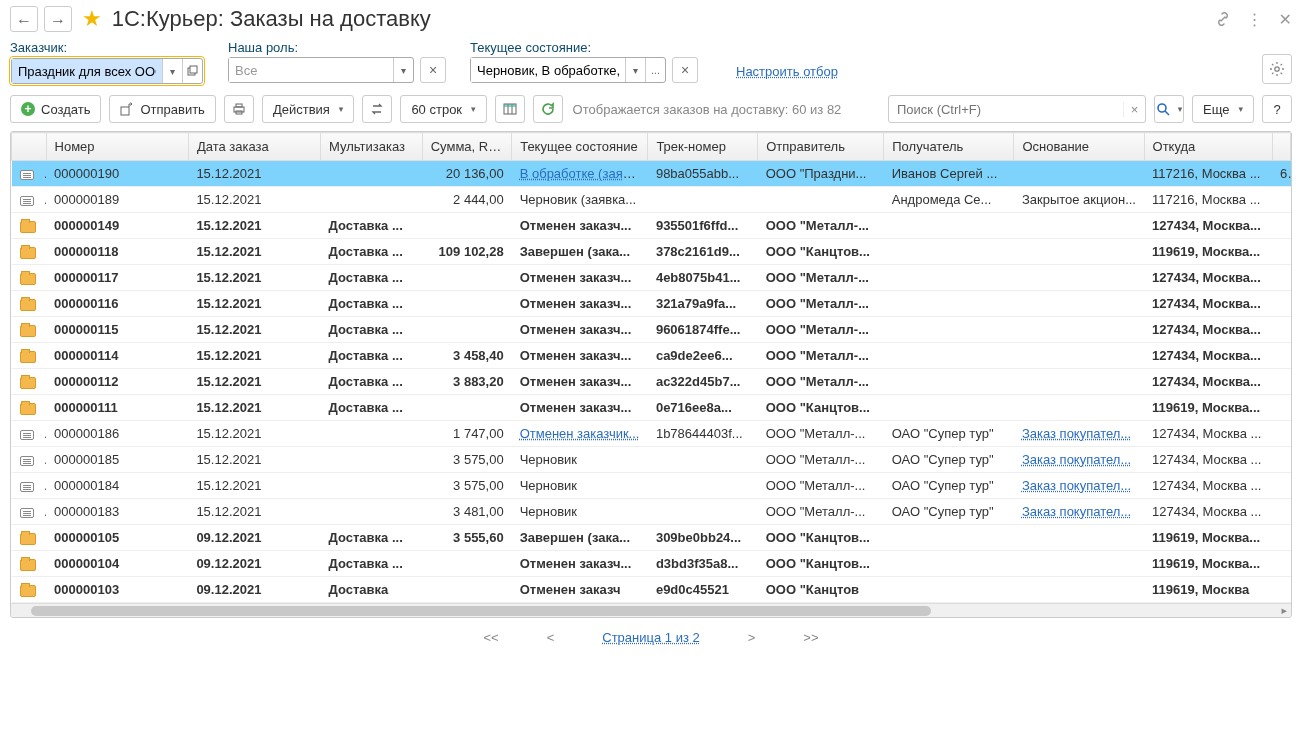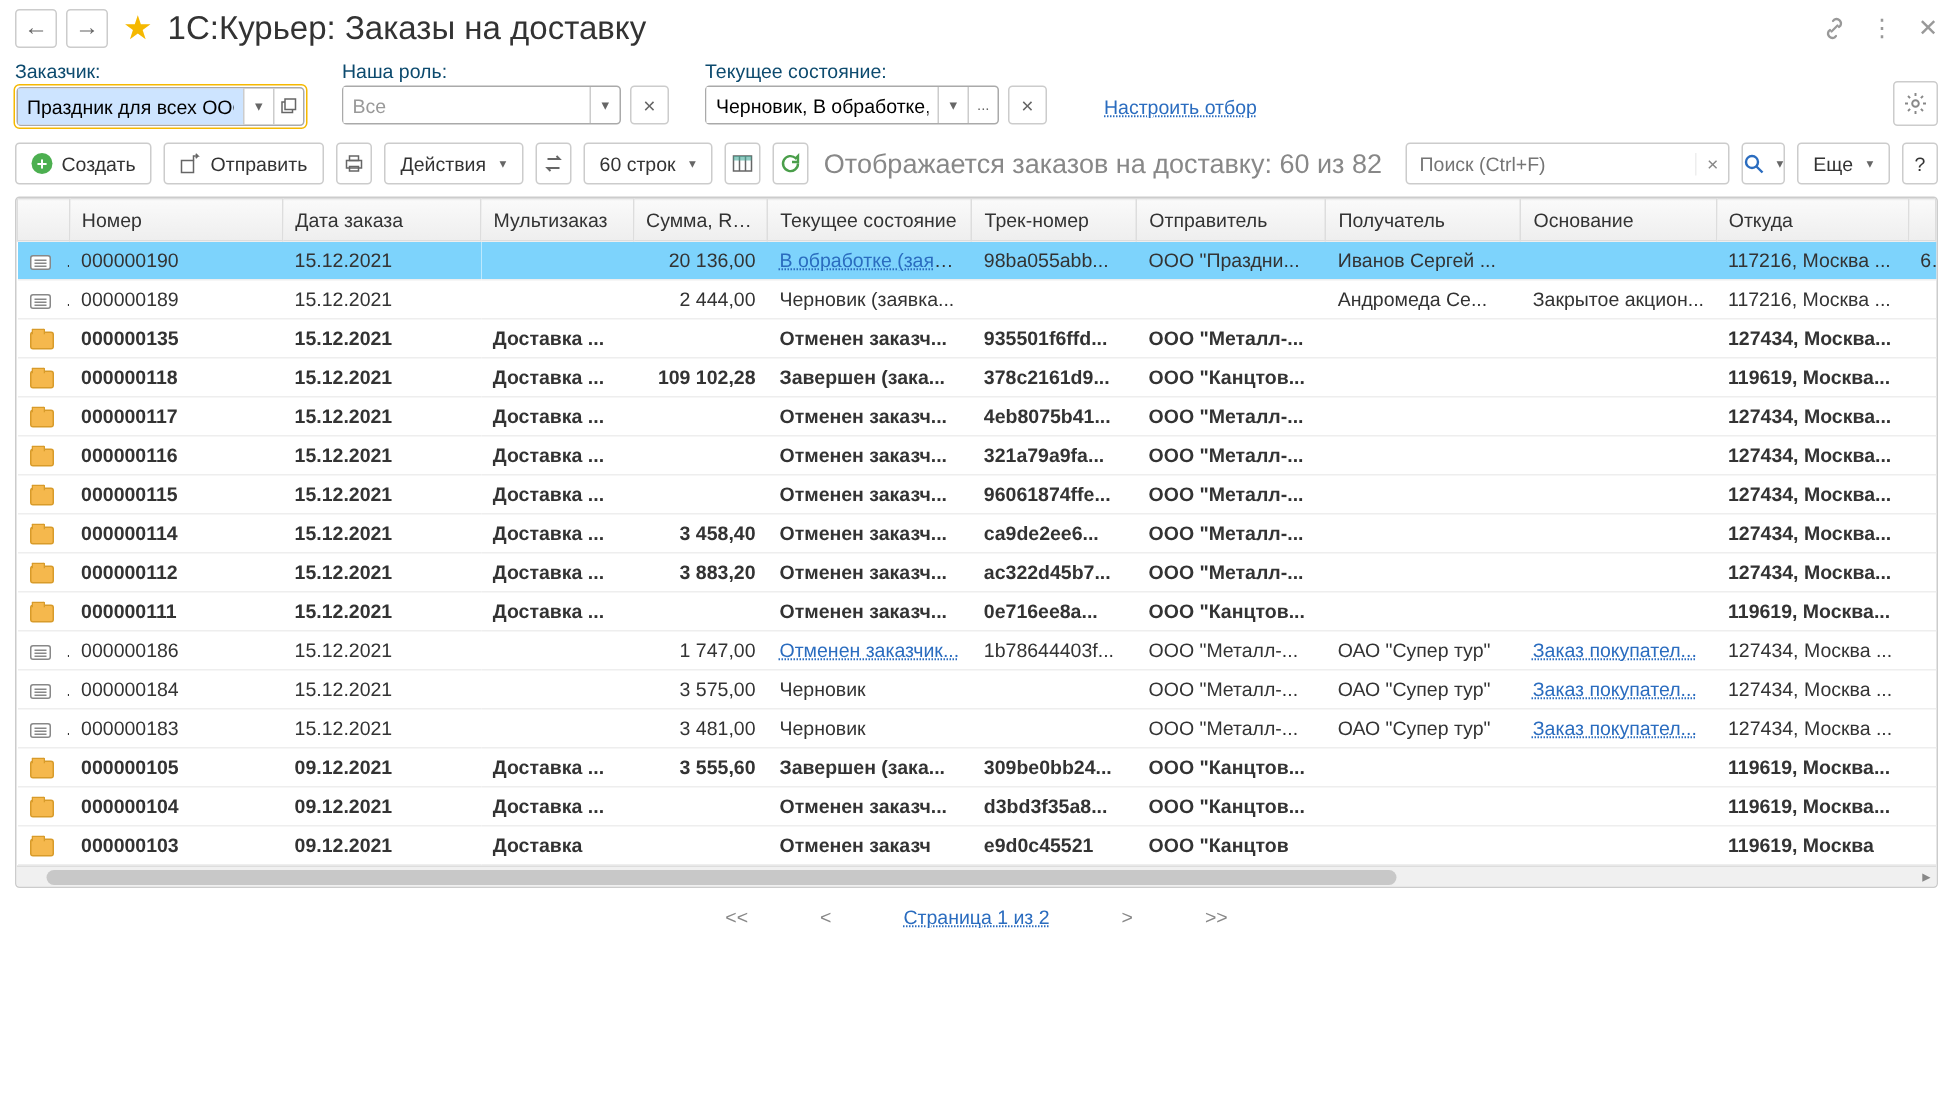--- a/index.html
+++ b/index.html
@@ -20,21 +20,21 @@
 .highlight-combo { outline: 1px solid #f5b800; border-radius:3px; padding:1px; }
 .highlight-combo .combo input { background:#cde4ff; color:#000;}
 .clear-btn { width:26px; height:26px; margin-left:6px; border:1px solid #ccc; border-radius:3px; background:#fff; display:flex; align-items:center; justify-content:center; cursor:pointer; font-size:14px; color:#666;}
 .filter-link { color:#2a6cbf; text-decoration: underline dotted; margin-left:14px; cursor:pointer; align-self:center; margin-top:18px;}
 .gear-btn { margin-left:auto; width:30px; height:30px; border:1px solid #ccc; border-radius:3px; background:#fff; display:flex; align-items:center; justify-content:center; font-size:16px; color:#888; cursor:pointer; margin-top:14px;}
 .toolbar { display:flex; align-items:center; gap:8px; padding: 4px 10px 8px; flex-wrap:nowrap;}
 .tbtn { height:28px; border:1px solid #ccc; border-radius:3px; background:#fff; display:flex; align-items:center; padding:0 10px; gap:6px; cursor:pointer; font-size:13px; white-space:nowrap;}
 .tbtn.icon-only { padding:0; width:30px; justify-content:center;}
 .tbtn .dd { font-size:9px; color:#666; margin-left:3px;}
 .plus-icon { width:14px; height:14px; border-radius:50%; background:#4caf50; color:#fff; display:flex; align-items:center; justify-content:center; font-size:12px; font-weight:bold;}
-.info-text { font-size:18px; color:#888; margin-left:2px; white-space:nowrap;}
+.info-text { font-size:13px; color:#888; margin-left:2px; white-space:nowrap;}
 .spacer { flex:1; }
 .search-box { display:flex; align-items:center; height:28px; border:1px solid #ccc; border-radius:3px; width:258px;}
 .search-box input { border:none; outline:none; flex:1; padding:0 8px; font-size:13px; color:#888;}
 .search-box .clear { width:22px; text-align:center; color:#888; cursor:pointer; border-left:1px solid #eee;}
 .grid-wrap { margin: 0 10px; border:1px solid #ccc; border-radius:3px; overflow:hidden;}
 .grid { width:100%; border-collapse:collapse; table-layout:fixed;}
 .grid th { background: linear-gradient(#fafafa,#eee); border:1px solid #ddd; padding:6px 8px; text-align:left; font-weight:normal; font-size:13px; white-space:nowrap; overflow:hidden; text-overflow:ellipsis;}
 .grid td { border-bottom:1px solid #eee; padding:5px 8px; font-size:13px; white-space:nowrap; overflow:hidden; text-overflow:ellipsis;}
 .grid tr.selected td { background:#7dd3fc;}
 .grid tr.bold td { font-weight:bold; }
@@ -244,21 +244,21 @@
           <td>Черновик (заявка...</td>
           <td></td>
           <td></td>
           <td>Андромеда Се...</td>
           <td>Закрытое акцион...</td>
           <td>117216, Москва ...</td>
           <td></td>
         </tr>
         <tr class="bold">
           <td><span class="row-icon folder"></span></td>
-          <td>000000135</td>
+          <td>000000149</td>
           <td>15.12.2021</td>
           <td>Доставка ...</td>
           <td class="amount"></td>
           <td>Отменен заказч...</td>
           <td>935501f6ffd...</td>
           <td>ООО "Металл-...</td>
           <td></td>
           <td></td>
           <td>127434, Москва...</td>
           <td></td>
@@ -362,20 +362,34 @@
           <td></td>
         </tr>
         <tr>
           <td><span class="row-icon doc"></span></td>
           <td>000000186</td>
           <td>15.12.2021</td>
           <td></td>
           <td class="amount">1 747,00</td>
           <td><span class="link">Отменен заказчик...</span></td>
           <td>1b78644403f...</td>
+          <td>ООО "Металл-...</td>
+          <td>ОАО "Супер тур"</td>
+          <td><span class="link">Заказ покупател...</span></td>
+          <td>127434, Москва ...</td>
+          <td></td>
+        </tr>
+        <tr>
+          <td><span class="row-icon doc"></span></td>
+          <td>000000185</td>
+          <td>15.12.2021</td>
+          <td></td>
+          <td class="amount">3 575,00</td>
+          <td>Черновик</td>
+          <td></td>
           <td>ООО "Металл-...</td>
           <td>ОАО "Супер тур"</td>
           <td><span class="link">Заказ покупател...</span></td>
           <td>127434, Москва ...</td>
           <td></td>
         </tr>
         <tr>
           <td><span class="row-icon doc"></span></td>
           <td>000000184</td>
           <td>15.12.2021</td>

